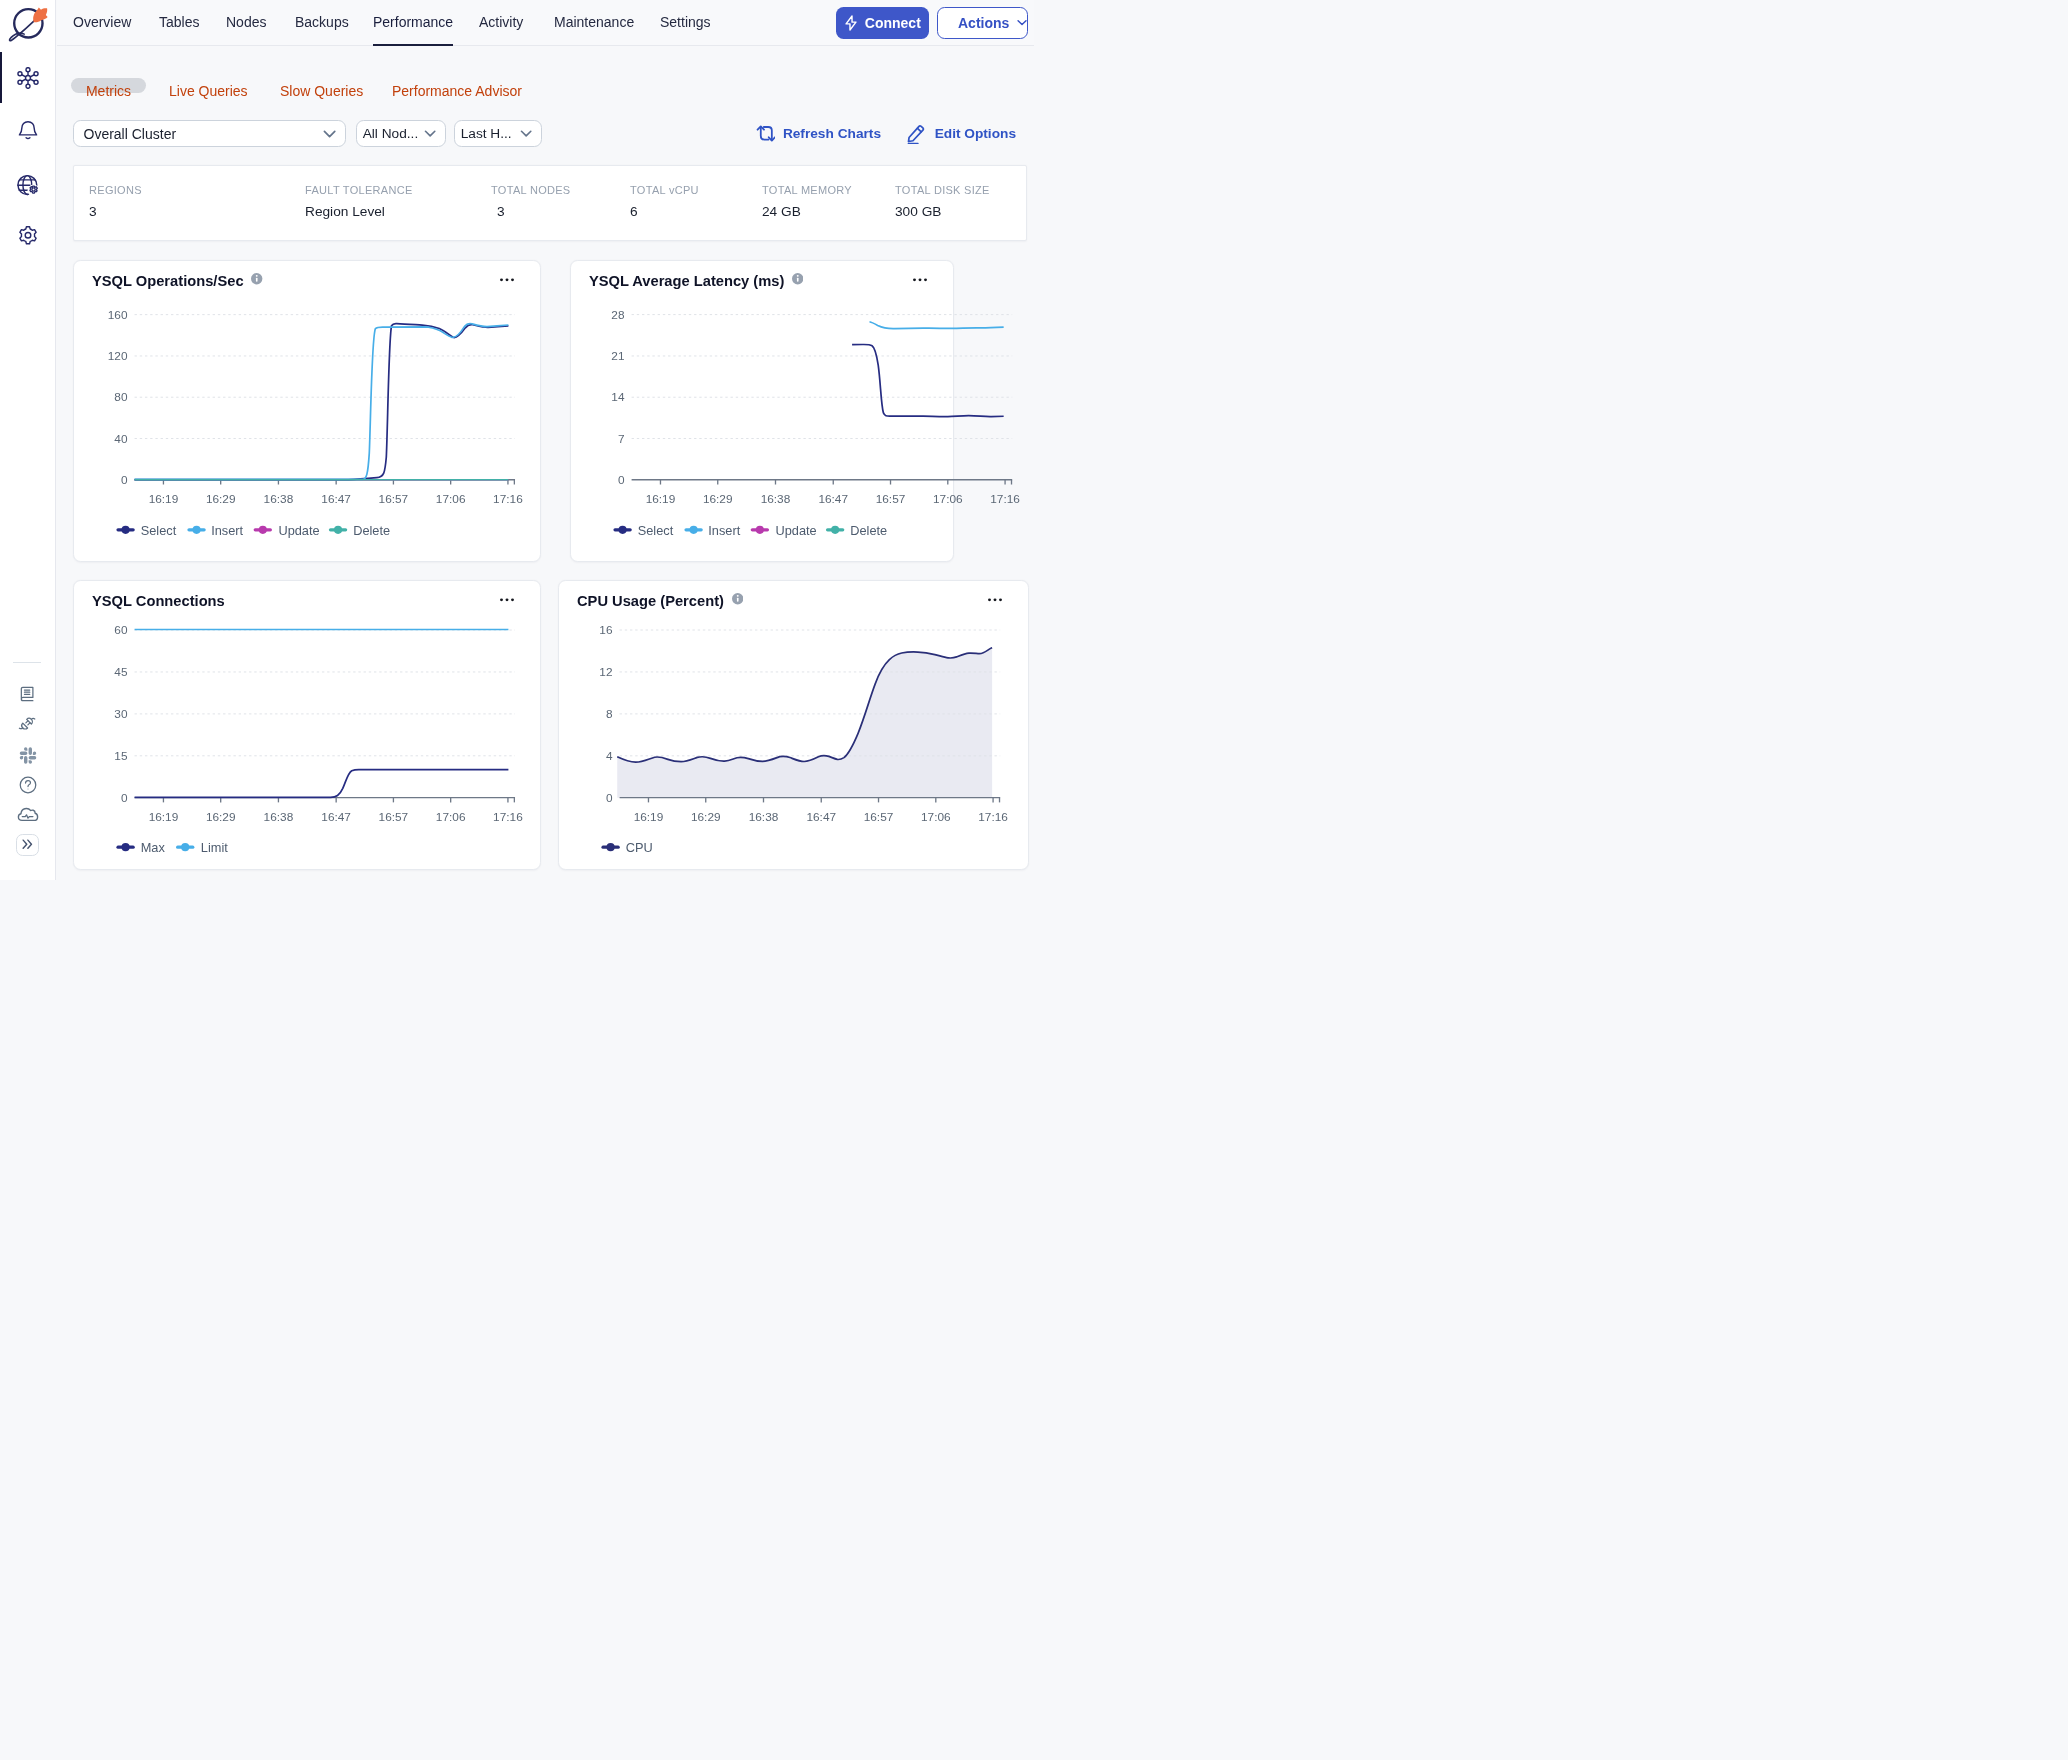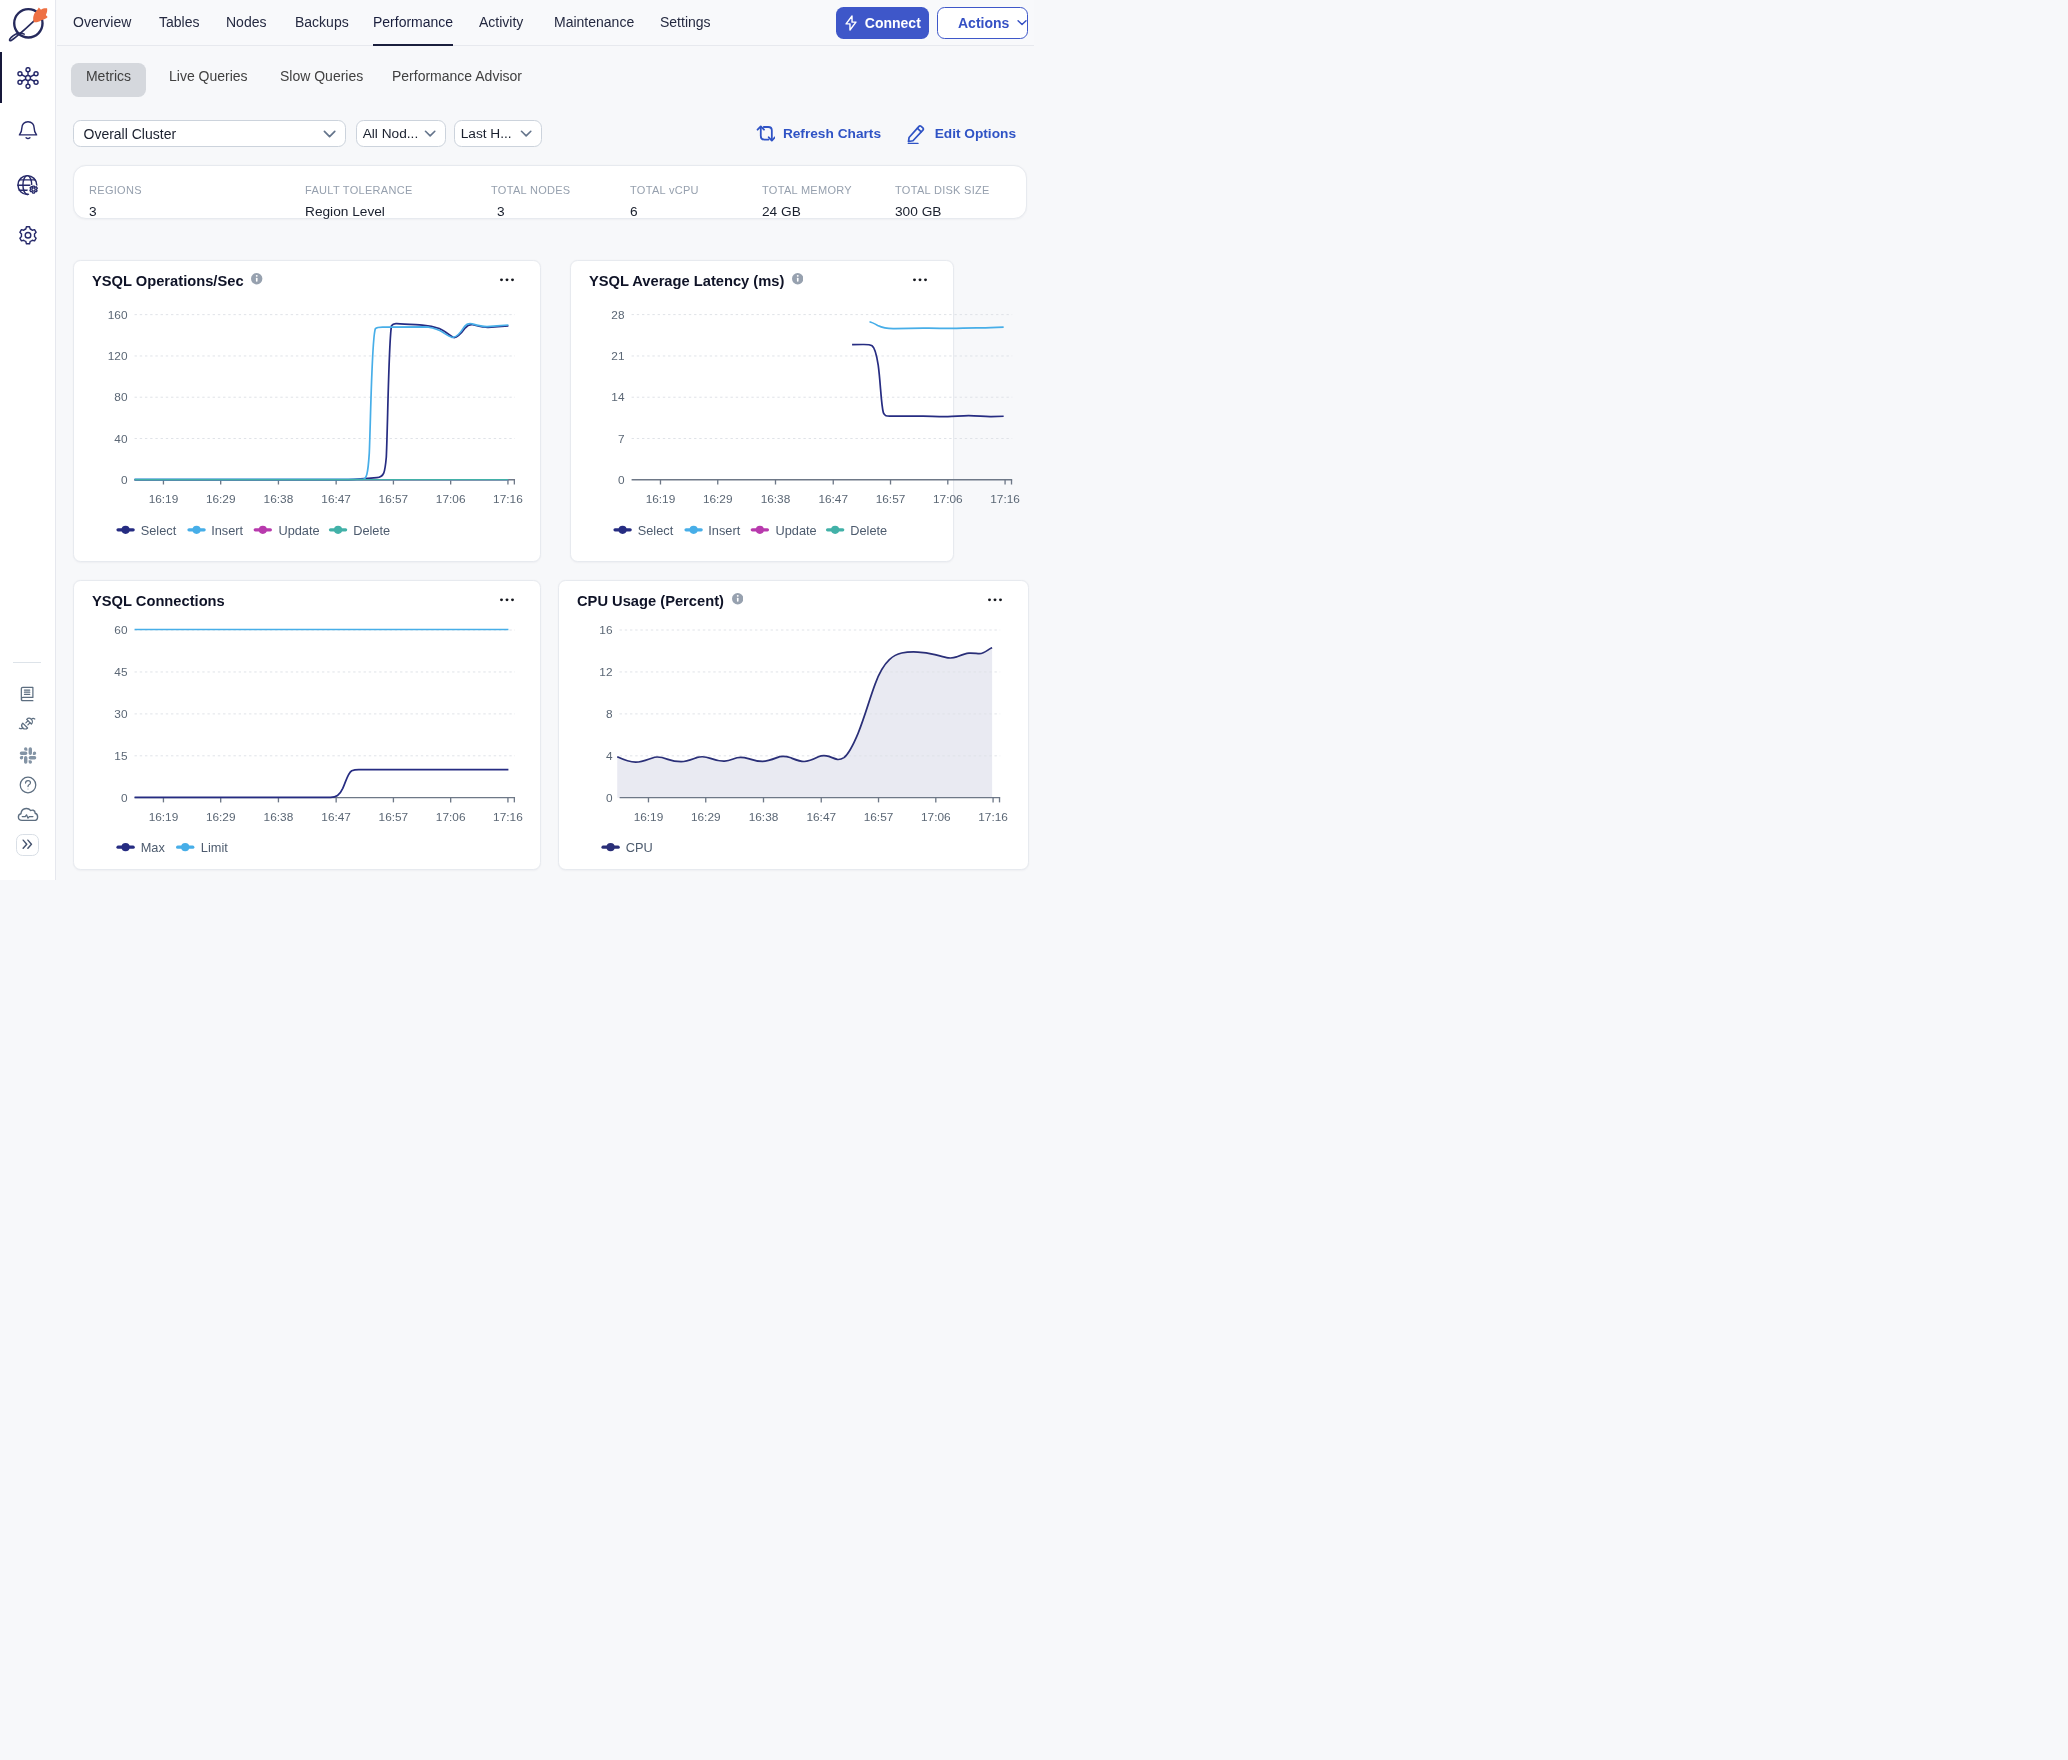--- a/index.html
+++ b/index.html
@@ -9,28 +9,28 @@
 #sidebar { position:absolute; left:0; top:0; width:56px; height:880px; background:#ffffff; border-right:0.9px solid #e6e8ee; }
 .sideicon { position:absolute; left:0; width:56px; display:flex; justify-content:center; }
 #activebar { position:absolute; left:0; top:52px; width:2.4px; height:51px; background:#16183a; }
 
 #topnav { position:absolute; left:57px; top:0; width:978px; height:46px; background:#f8f9fb; border-bottom:0.9px solid #e7e9ee; }
 .navitem { position:absolute; top:0; height:46px; line-height:44px; font-size:14px; color:#252a41; }
 .navitem.active { border-bottom:2.8px solid #1a1f3d; height:46px; color:#1a1f3d; }
 #btn-connect { position:absolute; left:836px; top:6.6px; width:93px; height:32px; background:#3e57c9; border-radius:7.6px; color:#ffffff; font-size:14px; font-weight:bold; display:flex; align-items:center; justify-content:center; gap:6.6px; }
 #btn-actions { position:absolute; left:937px; top:6.6px; width:91px; height:32px; background:#ffffff; border:1.4px solid #3e57c9; border-radius:7.6px; color:#3550c4; font-size:14px; font-weight:bold; display:flex; align-items:center; justify-content:center; gap:7.6px;padding-left:20px; }
 
-.tab { position:absolute; top:63px; height:34px; line-height:27.4px; font-size:14px; color:#404040; }
+.tab { position:absolute; top:78px; height:15px; line-height:27.4px; font-size:14px; color:#c2410c; }
 #tab-metrics { left:71px; width:75px; background:#d5d8dd; border-radius:7.6px; text-align:center; }
 
 .select { position:absolute; top:120px; height:27.4px; background:#ffffff; border:0.9px solid #ccd3dc; border-radius:7.6px; font-size:14px; color:#1a202e; display:flex; align-items:center; padding-left:9.5px; }
 .sel-chev { position:absolute; right:8.5px; top:50%; margin-top:-3.8px; }
 .bluelink { position:absolute; top:120px; height:27.4px; display:flex; align-items:center; gap:7.6px; color:#2f53c5; font-size:13.7px; font-weight:bold; }
 
-#summary { position:absolute; left:73px; top:165px; width:954px; height:54px; background:#ffffff; border:0.9px solid #e7eaef; border-radius:13px; box-shadow:0 0.9px 1.9px rgba(20,30,60,0.04);text-decoration:underline; }
+#summary { position:absolute; left:73px; top:165px; width:954px; height:76px; background:#ffffff; border:0.9px solid #e7eaef; border-radius:2px; box-shadow:0 0.9px 1.9px rgba(20,30,60,0.04);text-decoration:underline; }
 .sum-label { position:absolute; top:18px; font-size:11px; color:#96a0ae; letter-spacing:0.3px; }
 .sum-value { position:absolute; top:38px; font-size:13.7px; color:#1a202e; }
 
 .card { position:absolute; background:#ffffff; border:0.9px solid #e7eaef; border-radius:7.6px; box-shadow:0 0.9px 1.9px rgba(20,30,60,0.04); }
 .card-title { position:absolute; left:18px; top:12.3px; font-size:14.7px; font-weight:bold; color:#0f1327; display:flex; gap:7.6px; }
 .dots { position:absolute; right:25.6px; top:16px; color:#1a2030; }
 </style>
 </head>
 <body>
 <div id="page">

